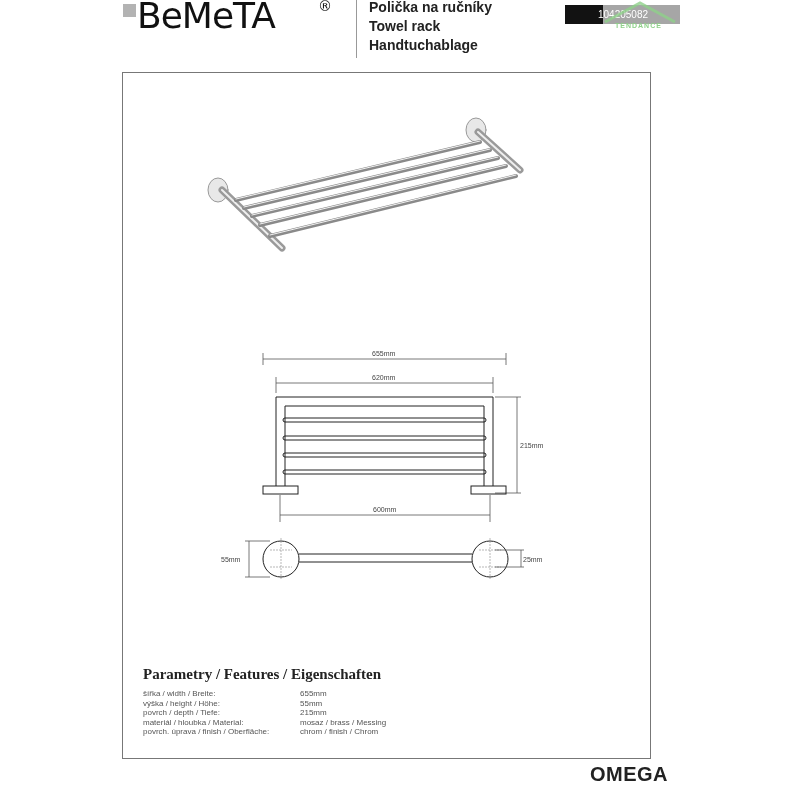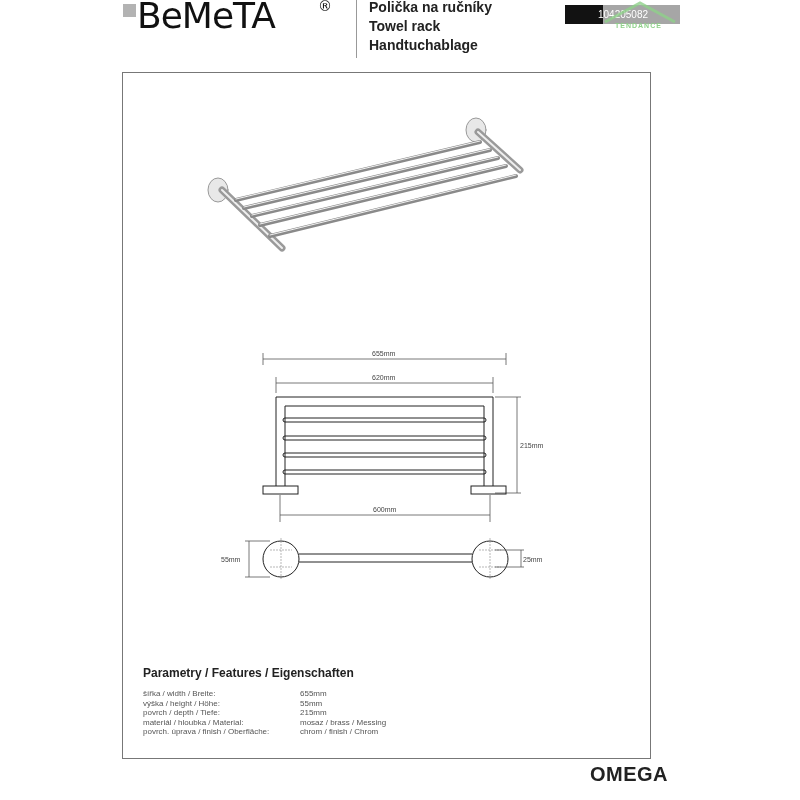--- a/index.html
+++ b/index.html
@@ -15,22 +15,22 @@
     .code-badge { position:absolute; left:565px; top:5px; width:115px; height:19px; display:flex; }
     .code-black { background:#121212; width:38px; height:100%; }
     .code-grey { background:#a6a6a6; flex:1; height:100%; }
     .code-text { position:absolute; left:578px; top:5px; font-family:"Liberation Sans", sans-serif;
                  font-size:10px; font-weight:normal; color:#fff; line-height:19px;margin-left:20px; }
     .tendance { position:absolute; left:615px; top:22px; font-family:"Liberation Sans", sans-serif;
                 font-size:7px; font-weight:bold; color:#8fd18a; letter-spacing:1px; }
     .frame { position:absolute; left:122px; top:72px; width:529px; height:687px;
              border:1px solid #777; box-sizing:border-box; }
     .drawing { position:absolute; left:0; top:0; }
-    .params-title { position:absolute; left:143px; top:666px; font-family:Liberation Sans, sans-serif;
-                    font-size:12px; font-weight:bold; color:#222; }
+    .params-title { position:absolute; left:143px; top:666px; font-family:Liberation Serif, serif;
+                    font-size:15px; font-weight:bold; color:#222; }
     .params { position:absolute; left:143px; top:689px; font-family:"Liberation Sans", sans-serif;
               font-size:8px; color:#555; line-height:9.6px; }
     .param-row { display:flex;align-items:center; }
     .param-label { width:157px; }
     .omega { position:absolute; left:590px; top:763px; font-family:"Liberation Sans", sans-serif;
              font-size:20px; font-weight:bold; color:#222; letter-spacing:0.5px; }
     .dim { font-family:"Liberation Sans", sans-serif; font-size:7px; fill:#444; }
   </style>
 </head>
 <body>

